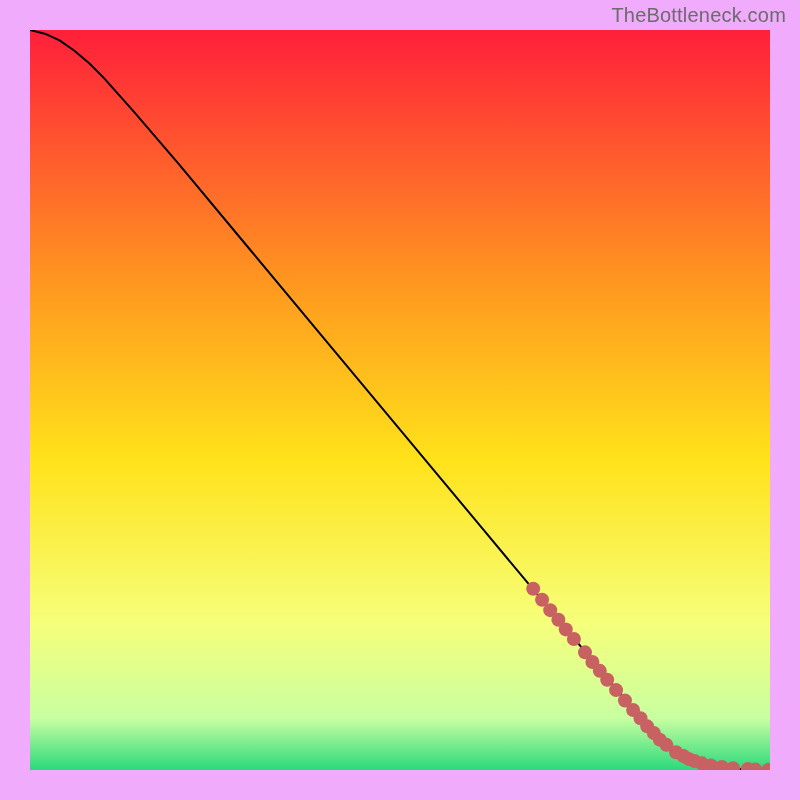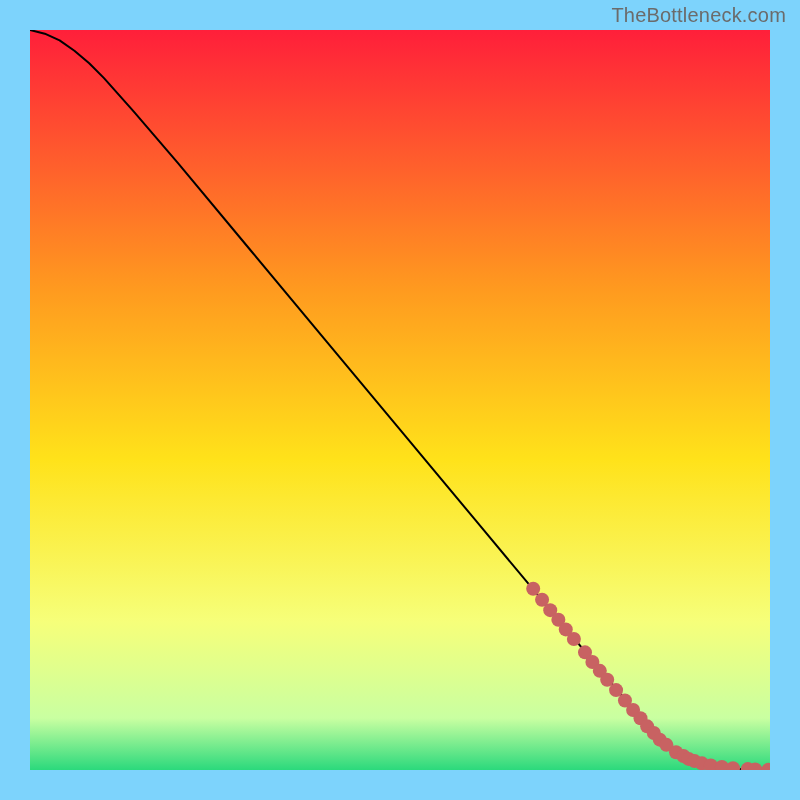--- a/index.html
+++ b/index.html
@@ -8,21 +8,21 @@
     width: 800px;
     height: 800px;
     background: #000;
     font-family: Arial, Helvetica, sans-serif;
     overflow: hidden;
   }
   .stage {
     position: relative;
     width: 800px;
     height: 800px;
-    background: #7dd3fc;
+    background: #f0abfc;
   }
   .watermark {
     position: absolute;
     top: 4px;
     right: 14px;
     color: #6b6b6b;
     font-size: 20px;
     font-weight: 400;
     letter-spacing: 0.2px;
     user-select: none;

